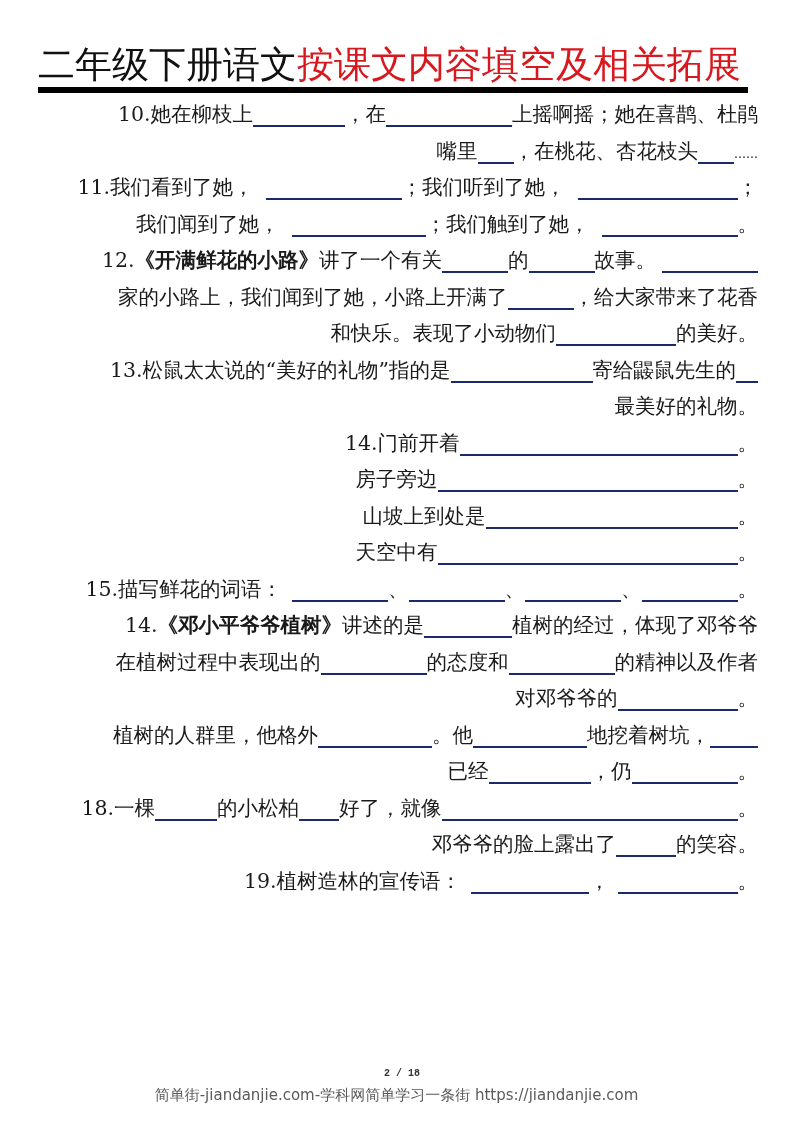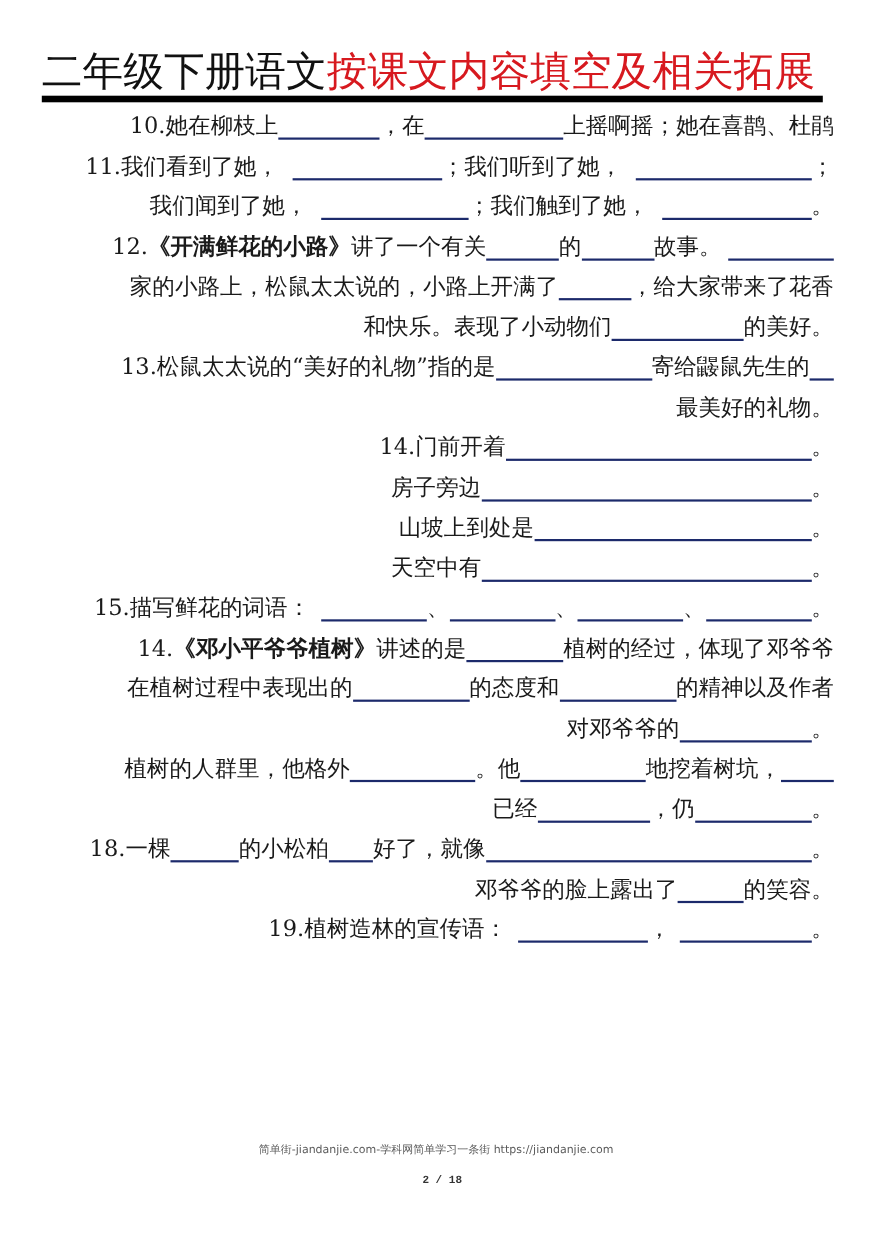--- a/index.html
+++ b/index.html
@@ -7,51 +7,54 @@
          font-family:"DejaVu Serif", serif; color:#1a1a1a; }
   .title { position:absolute; left:38px; top:40px; height:50px; white-space:nowrap;
            font-size:37px; line-height:50px; letter-spacing:0px; }
   .title .black { color:#111; }
   .title .red { color:#d7191f; }
   .title-rule { position:absolute; left:38px; top:87px; width:710px; height:6px; background:#000; }
   .content { position:absolute; left:38px; top:96px; width:720px;text-align:right; }
   .line { height:36.5px; line-height:36px; font-size:20.5px; white-space:nowrap; }
   .blank { display:inline-block; border-bottom:2px solid #1c2a6b; height:24px; vertical-align:-6px; }
   .b { font-weight:bold; }
-  .footer { position:absolute; left:0; width:793px; top:1038px; text-align:center;
-            font-family:"DejaVu Sans", sans-serif; font-size:10px; color:#5a5a5a; }
+  .footer { position:absolute; left:0; width:793px; top:1086px; text-align:center;
+            font-family:"DejaVu Sans", sans-serif; font-size:15px; color:#5a5a5a; }
   .pageno { position:absolute; left:384px; top:1068px; font-family:Liberation Mono, monospace;
             font-size:10px; font-weight:bold; color:#333; }
 </style>
 </head>
 <body>
 
 <div class="title">
   <span class="black">二年级下册语文</span><span class="red">按课文内容填空及相关拓展</span>
 </div>
 <div class="title-rule"></div>
 
 <div class="content">
 
   <div class="line">
     <span>10.她在柳枝上</span><span class="blank" style="width:92px"></span><span>，在</span><span class="blank" style="width:126px"></span><span>上摇啊摇；她在喜鹊、杜鹃</span>
   </div>
+  <div class="line">
+    <span>嘴里</span><span class="blank" style="width:36px"></span><span>，在桃花、杏花枝头</span><span class="blank" style="width:36px"></span><span style="font-size:12px">……</span>
+  </div>
 
   <div class="line">
     <span>11.我们看到了她，</span><span class="blank" style="width:136px;margin-left:12px"></span><span>；我们听到了她，</span><span class="blank" style="width:160px;margin-left:12px"></span><span>；</span>
   </div>
   <div class="line">
     <span>我们闻到了她，</span><span class="blank" style="width:134px;margin-left:12px"></span><span>；我们触到了她，</span><span class="blank" style="width:136px;margin-left:12px"></span><span>。</span>
   </div>
 
   <div class="line">
     <span>12.</span><span class="b">《开满鲜花的小路》</span><span>讲了一个有关</span><span class="blank" style="width:66px"></span><span>的</span><span class="blank" style="width:66px"></span><span>故事。</span><span class="blank" style="width:96px;margin-left:6px"></span>
   </div>
   <div class="line">
-    <span>家的小路上，松鼠太太说的，小路上开满了</span><span class="blank" style="width:66px"></span><span>，给大家带来了花香</span>
+    <span>家的小路上，我们闻到了她，小路上开满了</span><span class="blank" style="width:66px"></span><span>，给大家带来了花香</span>
   </div>
   <div class="line">
     <span>和快乐。表现了小动物们</span><span class="blank" style="width:120px"></span><span>的美好。</span>
   </div>
 
   <div class="line">
     <span>13.松鼠太太说的“美好的礼物”指的是</span><span class="blank" style="width:142px"></span><span>寄给鼹鼠先生的</span><span class="blank" style="width:22px"></span>
   </div>
   <div class="line">
     <span>最美好的礼物。</span>

